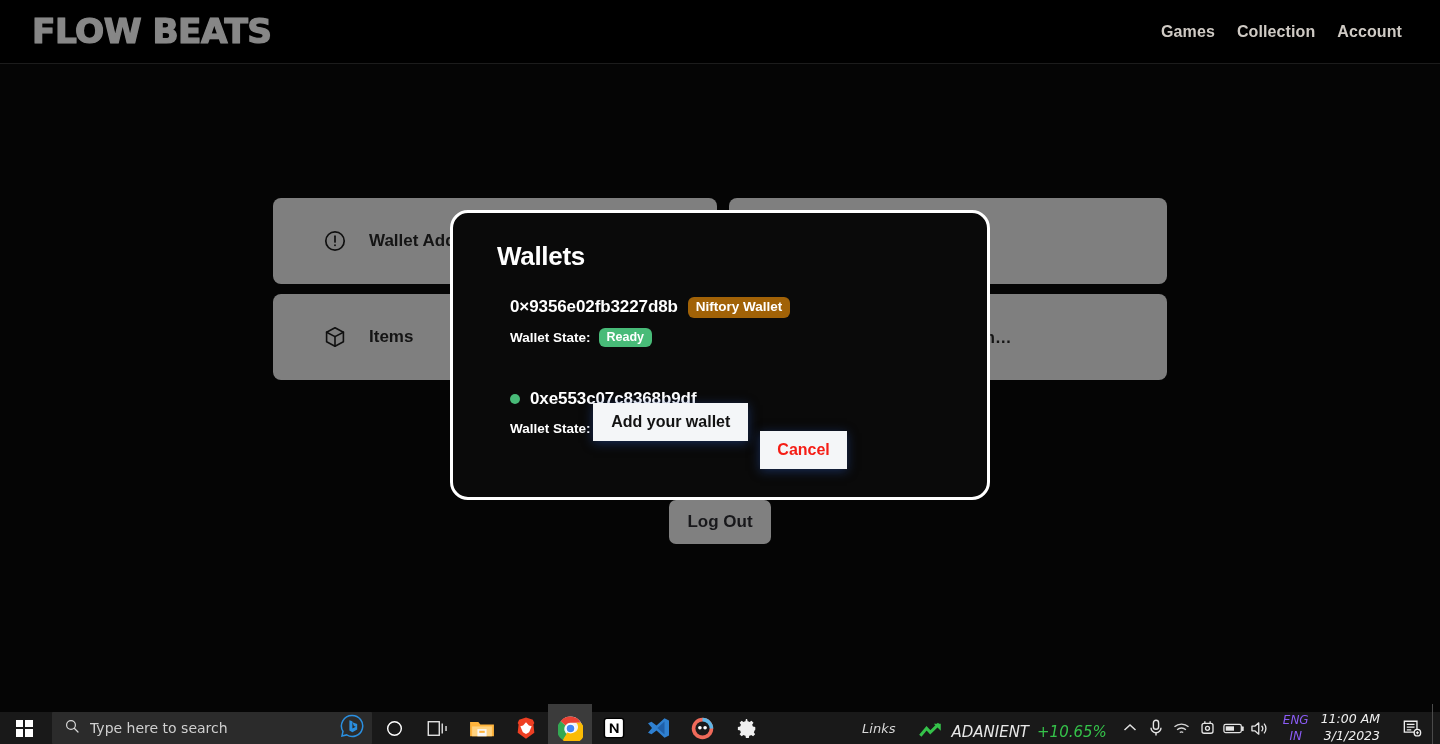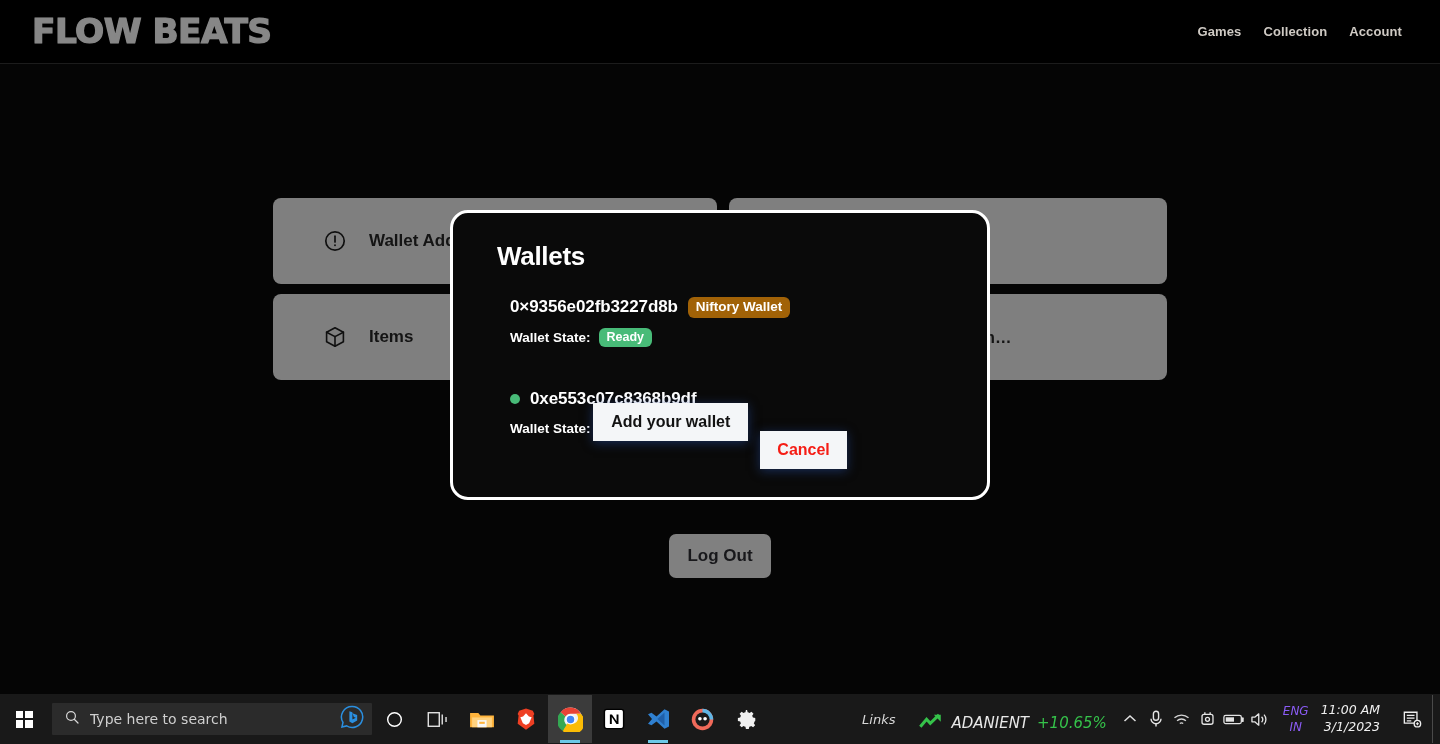--- a/index.html
+++ b/index.html
@@ -35,21 +35,21 @@
     transform-origin: left center;
     text-shadow: 0 0 1px #878787;
     -webkit-text-stroke: 1.2px #878787;
   }
   .nav {
     display: flex; align-items: center;
     gap: 22px; margin-right: 38px;
   }
   .nav a {
     color: #cfcac4;
-    font-size: 13px;
+    font-size: 16px;
     font-weight: 700;
     text-decoration: none;
     letter-spacing: 0.1px;
   }
 
   
   .page-body {
     position: absolute; top: 64px; left: 0;
     width: 1440px; height: 632px;
     background: #050505;
@@ -81,21 +81,21 @@
     color: #141414;
     font-size: 16px;
     font-weight: 800;
     letter-spacing: 0.6px;
     white-space: nowrap;
   }
   .card-value.email { letter-spacing: 0; font-weight: 800; font-size: 16.5px; }
 
   .logout-wrap {
     position: absolute;
-    left: 0; top: 470px; width: 1440px;
+    left: 0; top: 436px; width: 1440px;
     display: flex; justify-content: center;
   }
   .logout-btn {
     background: #808080;
     color: #18181b;
     border: none;
     border-radius: 7px;
     font-size: 17px;
     font-weight: 700;
     font-family: "Liberation Sans", sans-serif;
@@ -177,21 +177,21 @@
     cursor: pointer;
     box-shadow: 0 2px 10px rgba(36,72,150,0.55);
   }
   .btn-add { color: #121212; padding: 0 18px; }
   .btn-cancel { color: #f51d15; padding: 0 17px; margin-top: 28px; }
 
   
   .taskbar {
     position: absolute;
     left: 0; bottom: 0;
-    width: 1440px; height: 50px;
+    width: 1440px; height: 32px;
     background: #191919;
     display: flex; align-items: center;
     font-family: "DejaVu Sans", sans-serif;
   }
   .start-btn {
     width: 48px; height: 48px;
     display: flex; align-items: center; justify-content: center;
   }
   .win-logo {
     width: 17px; height: 17px;

